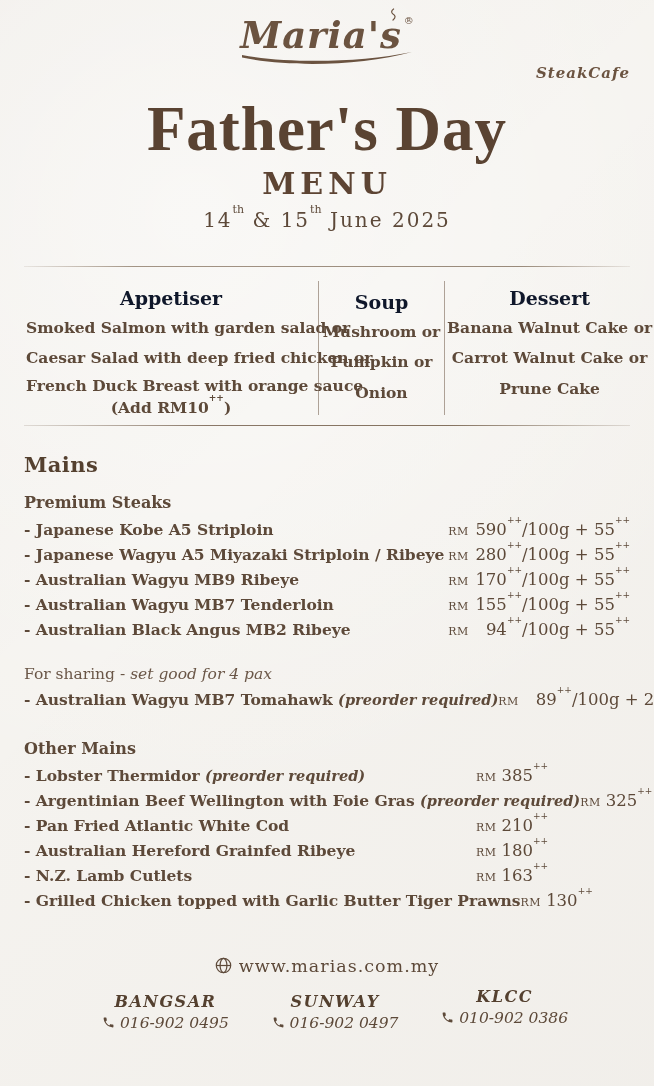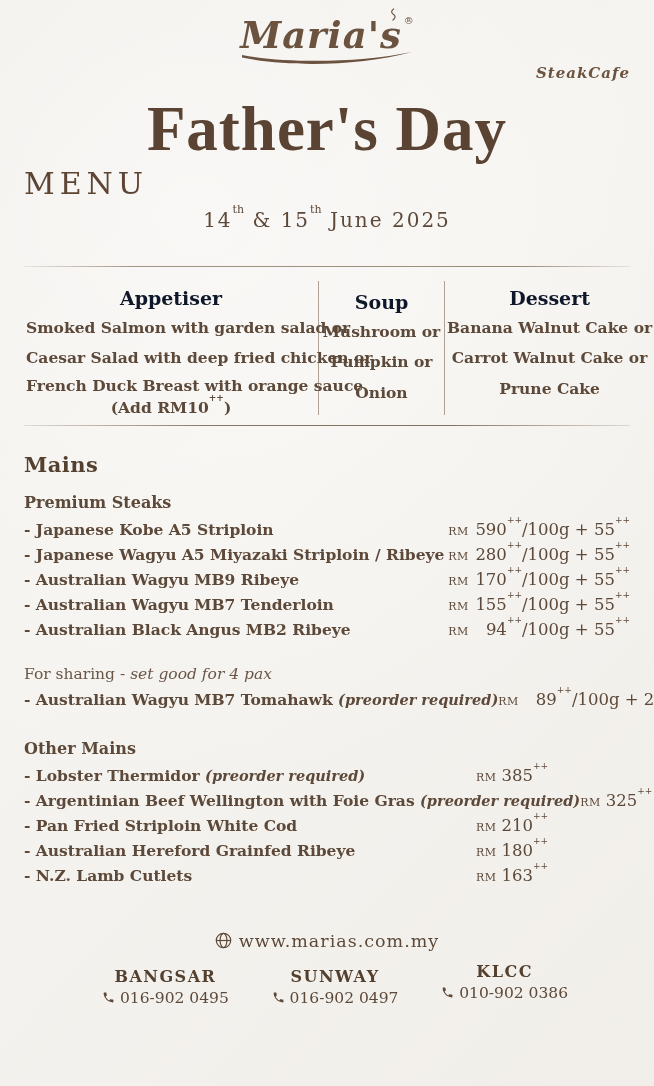--- a/index.html
+++ b/index.html
@@ -29,22 +29,22 @@
     font-style:italic;font-size:15px;font-weight:600;color:#6b5340;
     margin-top:0;letter-spacing:1px;text-align:right;
   }
   
   .title{
     margin-top:14px;text-align:center;
     font-family:"Liberation Serif","DejaVu Serif",serif;
     font-size:63px;font-weight:bold;color:#5a4332;line-height:1.05;letter-spacing:1px;
   }
   .menu-label{
-    margin-top:4px;font-size:30px;color:#5d4433;
-    letter-spacing:5px;font-weight:400;
+    margin-top:4px;text-align:center;font-size:30px;color:#5d4433;
+    letter-spacing:5px;font-weight:700;
   }
   .date-line{
     margin-top:7px;text-align:center;font-size:20px;color:#5d4939;letter-spacing:2px;
   }
   .date-line sup{font-size:11px;position:relative;top:-6px;letter-spacing:0;}
   
   .rule{border:0;height:1px;margin:0;background:linear-gradient(90deg,rgba(150,133,118,.15),#a39485 18%,#998a7a 82%,rgba(150,133,118,.15));}
   .rule1{margin-top:34px;}
   .rule2{background:linear-gradient(90deg,rgba(130,112,96,.2),#8a7868 30%,#84725f 70%,rgba(130,112,96,.2));}
   
@@ -75,21 +75,21 @@
   .sharing-label i{font-weight:400;}
   .other{margin-top:24px;}
   .other .row{justify-content:flex-start;}
   .other .item-name{flex:0 0 auto;min-width:452px;}
   
   .footer{margin-top:40px;}
   .website{
     text-align:center;font-size:17.5px;letter-spacing:1px;color:#5d4939;
     display:flex;align-items:center;justify-content:center;gap:7px;
   }
-  .locations{display:flex;justify-content:space-between;padding:16px 62px 0 78px;}
+  .locations{display:flex;justify-content:space-between;padding:16px 62px 0 78px;font-style:italic;}
   .loc{text-align:center;}
   .loc.raised{transform:translateY(-5px);}
   .loc-name{font-size:16px;font-weight:bold;letter-spacing:1.5px;color:#54402f;}
   .loc-phone{font-size:15.5px;margin-top:3px;display:flex;align-items:center;justify-content:center;gap:5px;}
   .icon{flex:0 0 auto;}
 </style>
 </head>
 <body>
 
 <div class="page">
@@ -176,30 +176,34 @@
 
       <div class="row">
         <span class="item-name"><span>- Lobster Thermidor  </span><span class="item-note">(preorder required)</span></span>
         <span class="price"><span class="rm">RM</span><span>385</span><sup class="pp">++</sup></span>
       </div>
       <div class="row">
         <span class="item-name"><span>- Argentinian Beef Wellington with Foie Gras </span><span class="item-note">(preorder required)</span></span>
         <span class="price"><span class="rm">RM</span><span>325</span><sup class="pp">++</sup></span>
       </div>
       <div class="row">
-        <span class="item-name"><span>- Pan Fried Striploin White Cod</span></span>
+        <span class="item-name"><span>- Pan Fried Atlantic White Cod</span></span>
         <span class="price"><span class="rm">RM</span><span>210</span><sup class="pp">++</sup></span>
       </div>
       <div class="row">
         <span class="item-name"><span>- Australian Hereford Grainfed Ribeye</span></span>
         <span class="price"><span class="rm">RM</span><span>180</span><sup class="pp">++</sup></span>
       </div>
       <div class="row">
         <span class="item-name"><span>- N.Z. Lamb Cutlets</span></span>
         <span class="price"><span class="rm">RM</span><span>163</span><sup class="pp">++</sup></span>
+      </div>
+      <div class="row">
+        <span class="item-name"><span>- Grilled Chicken topped with Garlic Butter Tiger Prawns</span></span>
+        <span class="price"><span class="rm">RM</span><span>130</span><sup class="pp">++</sup></span>
       </div>
     </div>
   </div>
 
   <div class="footer">
     <div class="website">
       <svg class="icon" width="17" height="17" viewBox="0 0 17 17">
         <circle cx="8.5" cy="8.5" r="7.2" fill="none" stroke="#5d4939" stroke-width="1.2"></circle>
         <line x1="1.3" y1="8.5" x2="15.7" y2="8.5" stroke="#5d4939" stroke-width="1.2"></line>
         <ellipse cx="8.5" cy="8.5" rx="3.4" ry="7.2" fill="none" stroke="#5d4939" stroke-width="1.2"></ellipse>

